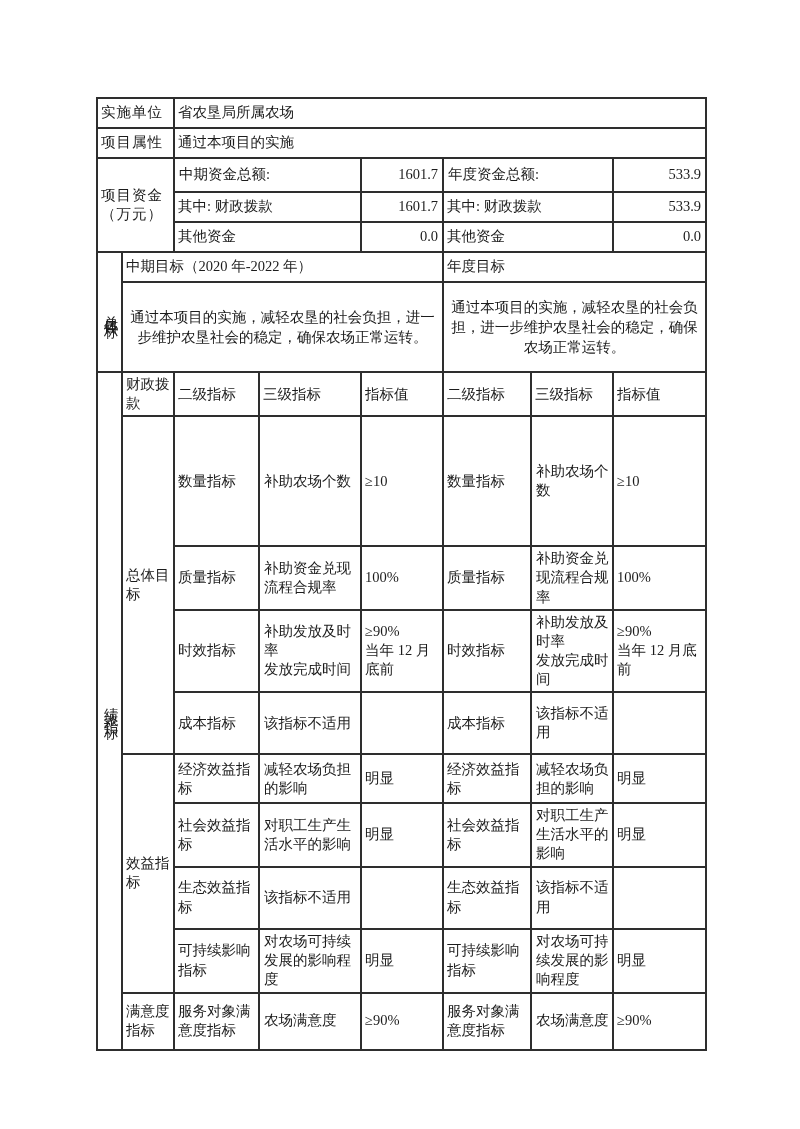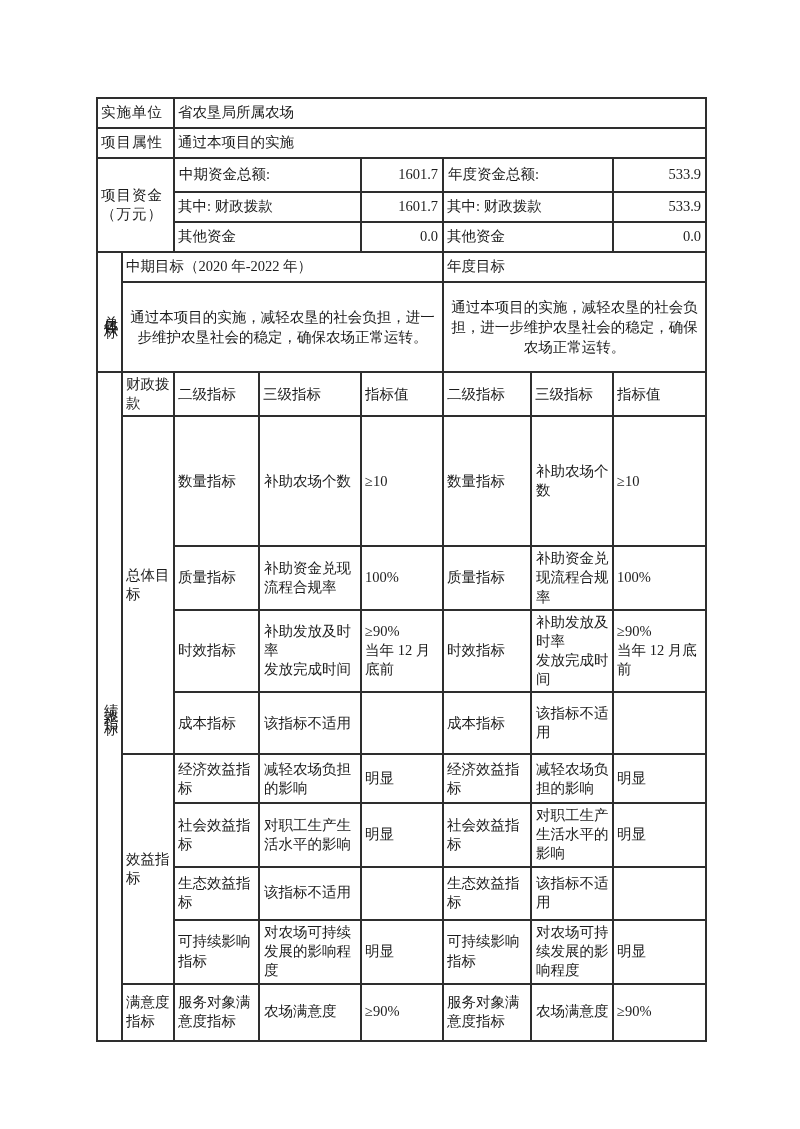--- a/index.html
+++ b/index.html
@@ -39,21 +39,21 @@
     display: inline-block;
     writing-mode: vertical-lr;
     text-orientation: upright;
     white-space: nowrap;
   }
   .vt-goal { letter-spacing: 3px; }
   .vt-perf { letter-spacing: 6px; }
   
   .h30 { height: 30px; } .h34 { height: 34px; } .h90 { height: 90px; }
   .h38 { height: 38px; } .h130 { height: 130px; } .h58 { height: 62px; }
-  .h77 { height: 77px; } .h49 { height: 49px; } .h53 { height: 53px; }
+  .h77 { height: 77px; } .h49 { height: 49px; } .h53 { height: 62px; }
   .h64 { height: 64px; } .h46 { height: 57px; }
   .pageno {
     position: absolute;
     top: 1031px;
     left: 0;
     right: 10px;
     text-align: center;
     font-size: 14px;
   }
 </style>

